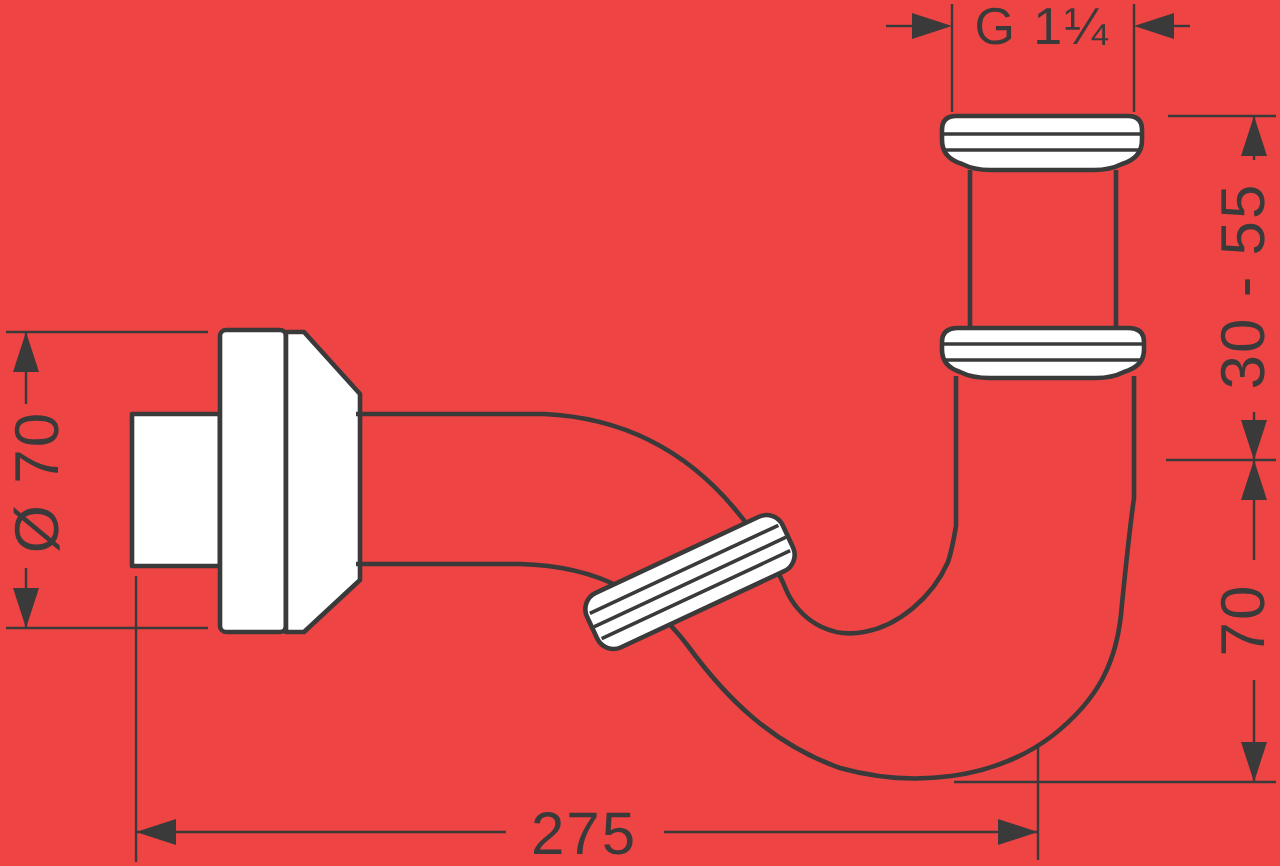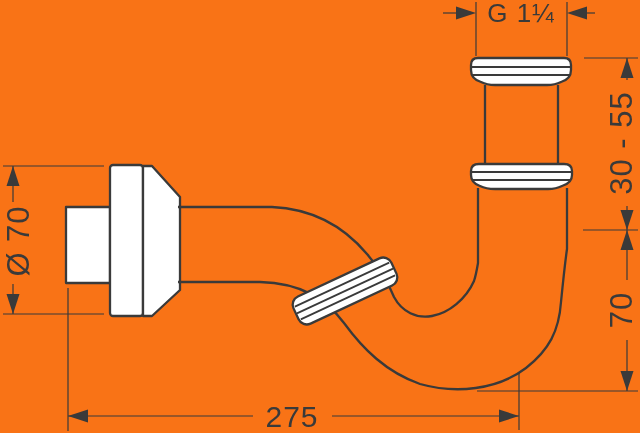--- a/index.html
+++ b/index.html
@@ -1,16 +1,16 @@
 <!DOCTYPE html>
 <html><head>
 <meta charset="utf-8">
 <style>
   html,body{margin:0;padding:0;background:#ffffff;}
-  .drawing-wrap{position:relative;width:640px;height:433px;background:#f97316;overflow:hidden;}
+  .drawing-wrap{position:relative;width:640px;height:433px;background:#ef4444;overflow:hidden;}
   svg{display:block;}
   .outline{fill:none;stroke:#3a3a3a;stroke-width:2.3;stroke-linejoin:round;stroke-linecap:butt;}
   .part{fill:#ffffff;stroke:#3a3a3a;stroke-width:2.3;stroke-linejoin:round;}
   .stripe{fill:none;stroke:#3a3a3a;stroke-width:1.8;}
   .dim{stroke:#3a3a3a;stroke-width:1.2;fill:none;}
   .arrow{fill:#3a3a3a;stroke:none;}
   text{font-family:"Liberation Sans","DejaVu Sans",sans-serif;fill:#3a3a3a;letter-spacing:1px;font-weight:400;}
   .dim-text{font-size:31px;}
   .dim-text-sm{font-size:26px;}
   .dim-text-b{font-size:30px;}

